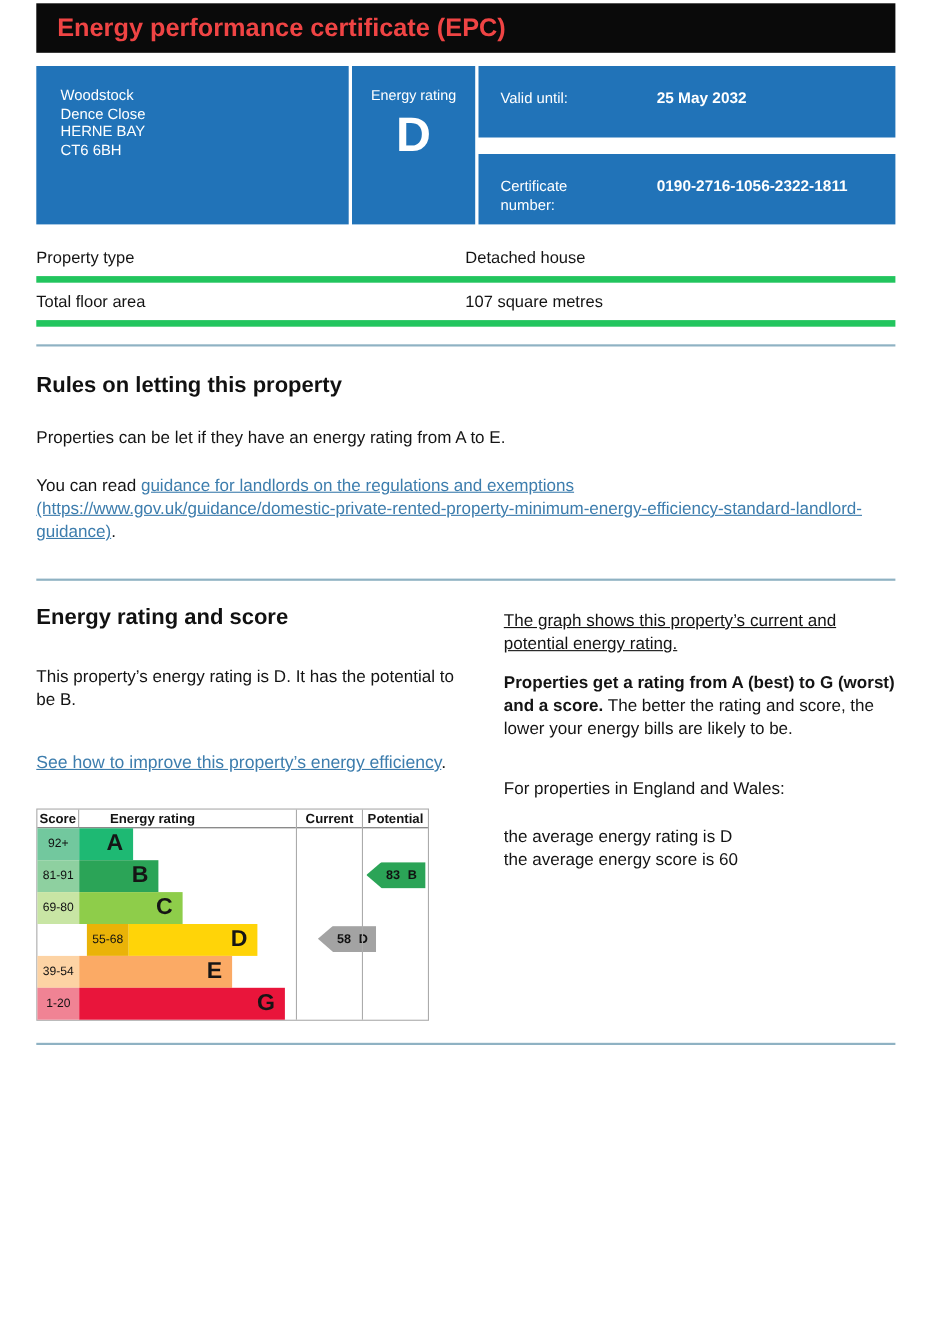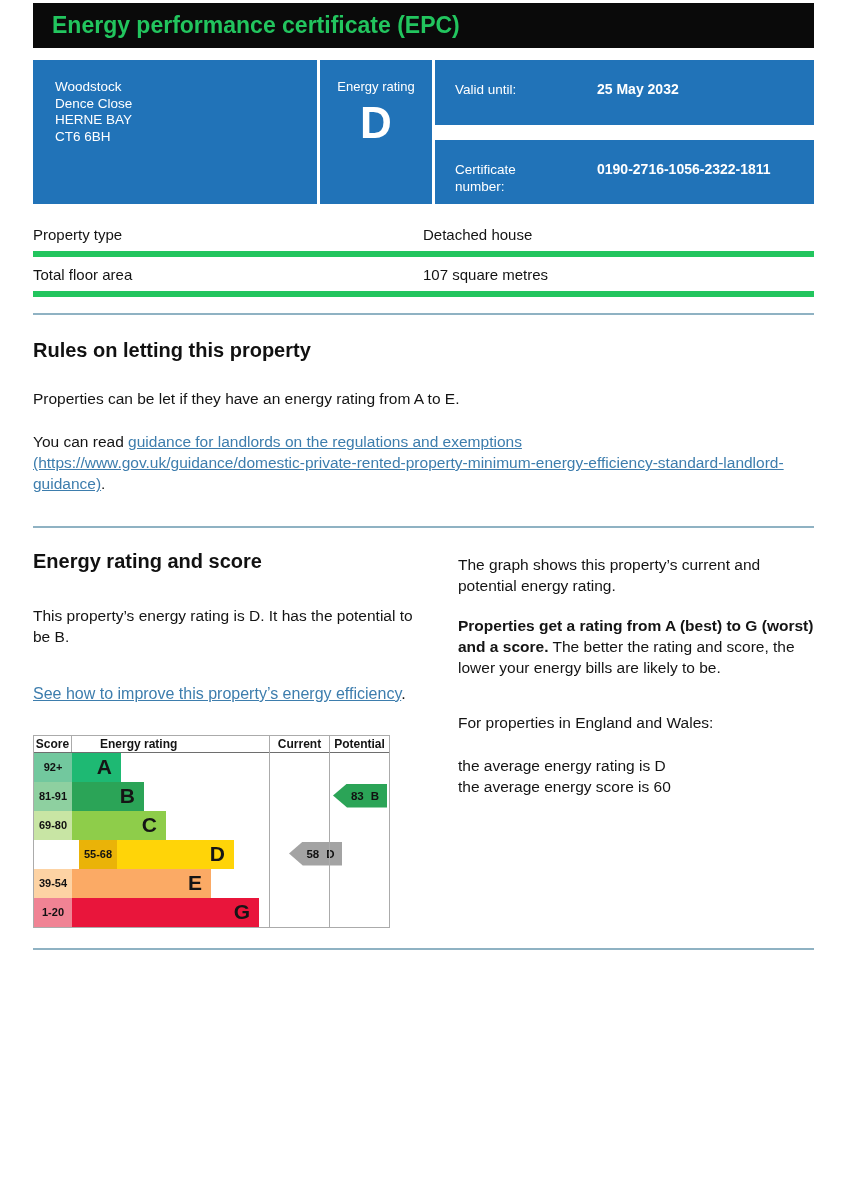--- a/index.html
+++ b/index.html
@@ -7,21 +7,21 @@
   html,body { margin:0; padding:0; }
   body {
     width:847px; height:1200px; background:#ffffff; overflow:hidden;
     font-family:"Liberation Sans","DejaVu Sans",sans-serif;
     color:#141414; -webkit-font-smoothing:antialiased;
   }
   .page { padding:3px 33px 0 33px; }
 
   
   .titlebar { background:#0a0a0a; height:45px; display:flex; align-items:center; padding-left:19px; }
-  .titlebar .t { color:#22c55e; font-size:23px; font-weight:bold; }
+  .titlebar .t { color:#ef4444; font-size:23px; font-weight:bold; }
 
   
   .summary { display:flex; gap:3px; margin-top:12px; height:144px; }
   .bluebox { background:#2173b8; color:#ffffff; }
   .addr-box { width:284px; padding:19px 0 0 22px; font-size:13.5px; line-height:16.5px; }
   .rating-box { width:112px; text-align:center; padding-top:19px; }
   .rating-box .lbl { font-size:13px; }
   .rating-box .big { font-size:44px; font-weight:bold; line-height:50px; margin-top:4px; }
   .meta-box { flex:1; display:flex; flex-direction:column; gap:15px; background:#ffffff; }
   .meta-row { background:#2173b8; color:#fff; flex:1; display:flex; padding:21px 0 0 20px; font-size:13.5px; line-height:17px; }
@@ -47,38 +47,38 @@
 
   a.doc-link { color:#3d7dad; text-decoration:underline; cursor:pointer; }
 
   
   .columns { display:flex; margin-top:12px; align-items:flex-start; }
   .col-left { width:392px; }
   .col-right { width:356px; margin-left:33px; padding-top:14px; }
   .col-left h2 { margin-top:10px; }
   .col-left .p1 { margin-top:32px; }
   .col-left .link-p { margin-top:36px; font-size:16px; line-height:21.5px; }
-  .col-right .rp1 { margin-bottom:19px; }
+  .col-right .rp1 { margin-bottom:14px;text-decoration:underline; }
   .col-right .rp2 { margin-bottom:34px; }
   .col-right .rp3 { margin-bottom:22px; }
   .bold { font-weight:bold; }
 
   
   .chart { margin-top:30px; width:357px; border:1px solid #ababab; display:flex; background:#fff; }
   .chart-main { width:235px; }
   .chart-side { width:60px; border-left:1px solid #ababab; position:relative; }
   .chart-side:last-child { width:60px; }
   .ch-head { height:17px; line-height:16px; font-size:12px; font-weight:bold; border-bottom:1px solid #6e6e6e;gap:20px; }
   .chart-main .ch-head { display:flex; }
   .ch-head .h-score { width:38px; text-align:center; border-right:1px solid #ababab; }
   .ch-head .h-rating { padding-left:8px; }
   .chart-side .ch-head { text-align:center; }
 
   .band-row { display:flex; height:29px; }
-  .score-cell { width:38px; font-size:11px; font-weight:bold; display:flex; align-items:center; justify-content:center; color:#111; }
+  .score-cell { width:38px; font-size:11px; font-weight:normal; display:flex; align-items:center; justify-content:center; color:#111; }
   .band-bar { height:29px; display:flex; align-items:center; justify-content:flex-end; padding-right:9px; font-size:21px; font-weight:bold; color:#151515; }
 
   .arrow { position:absolute; height:24px; display:flex; align-items:center; justify-content:center; gap:7px; padding-left:10px; font-size:11.5px; font-weight:bold; color:#111;
            clip-path:polygon(0 50%, 26% 0, 100% 0, 100% 100%, 26% 100%); }
 </style>
 </head>
 <body>
 
 <div class="page">
 

